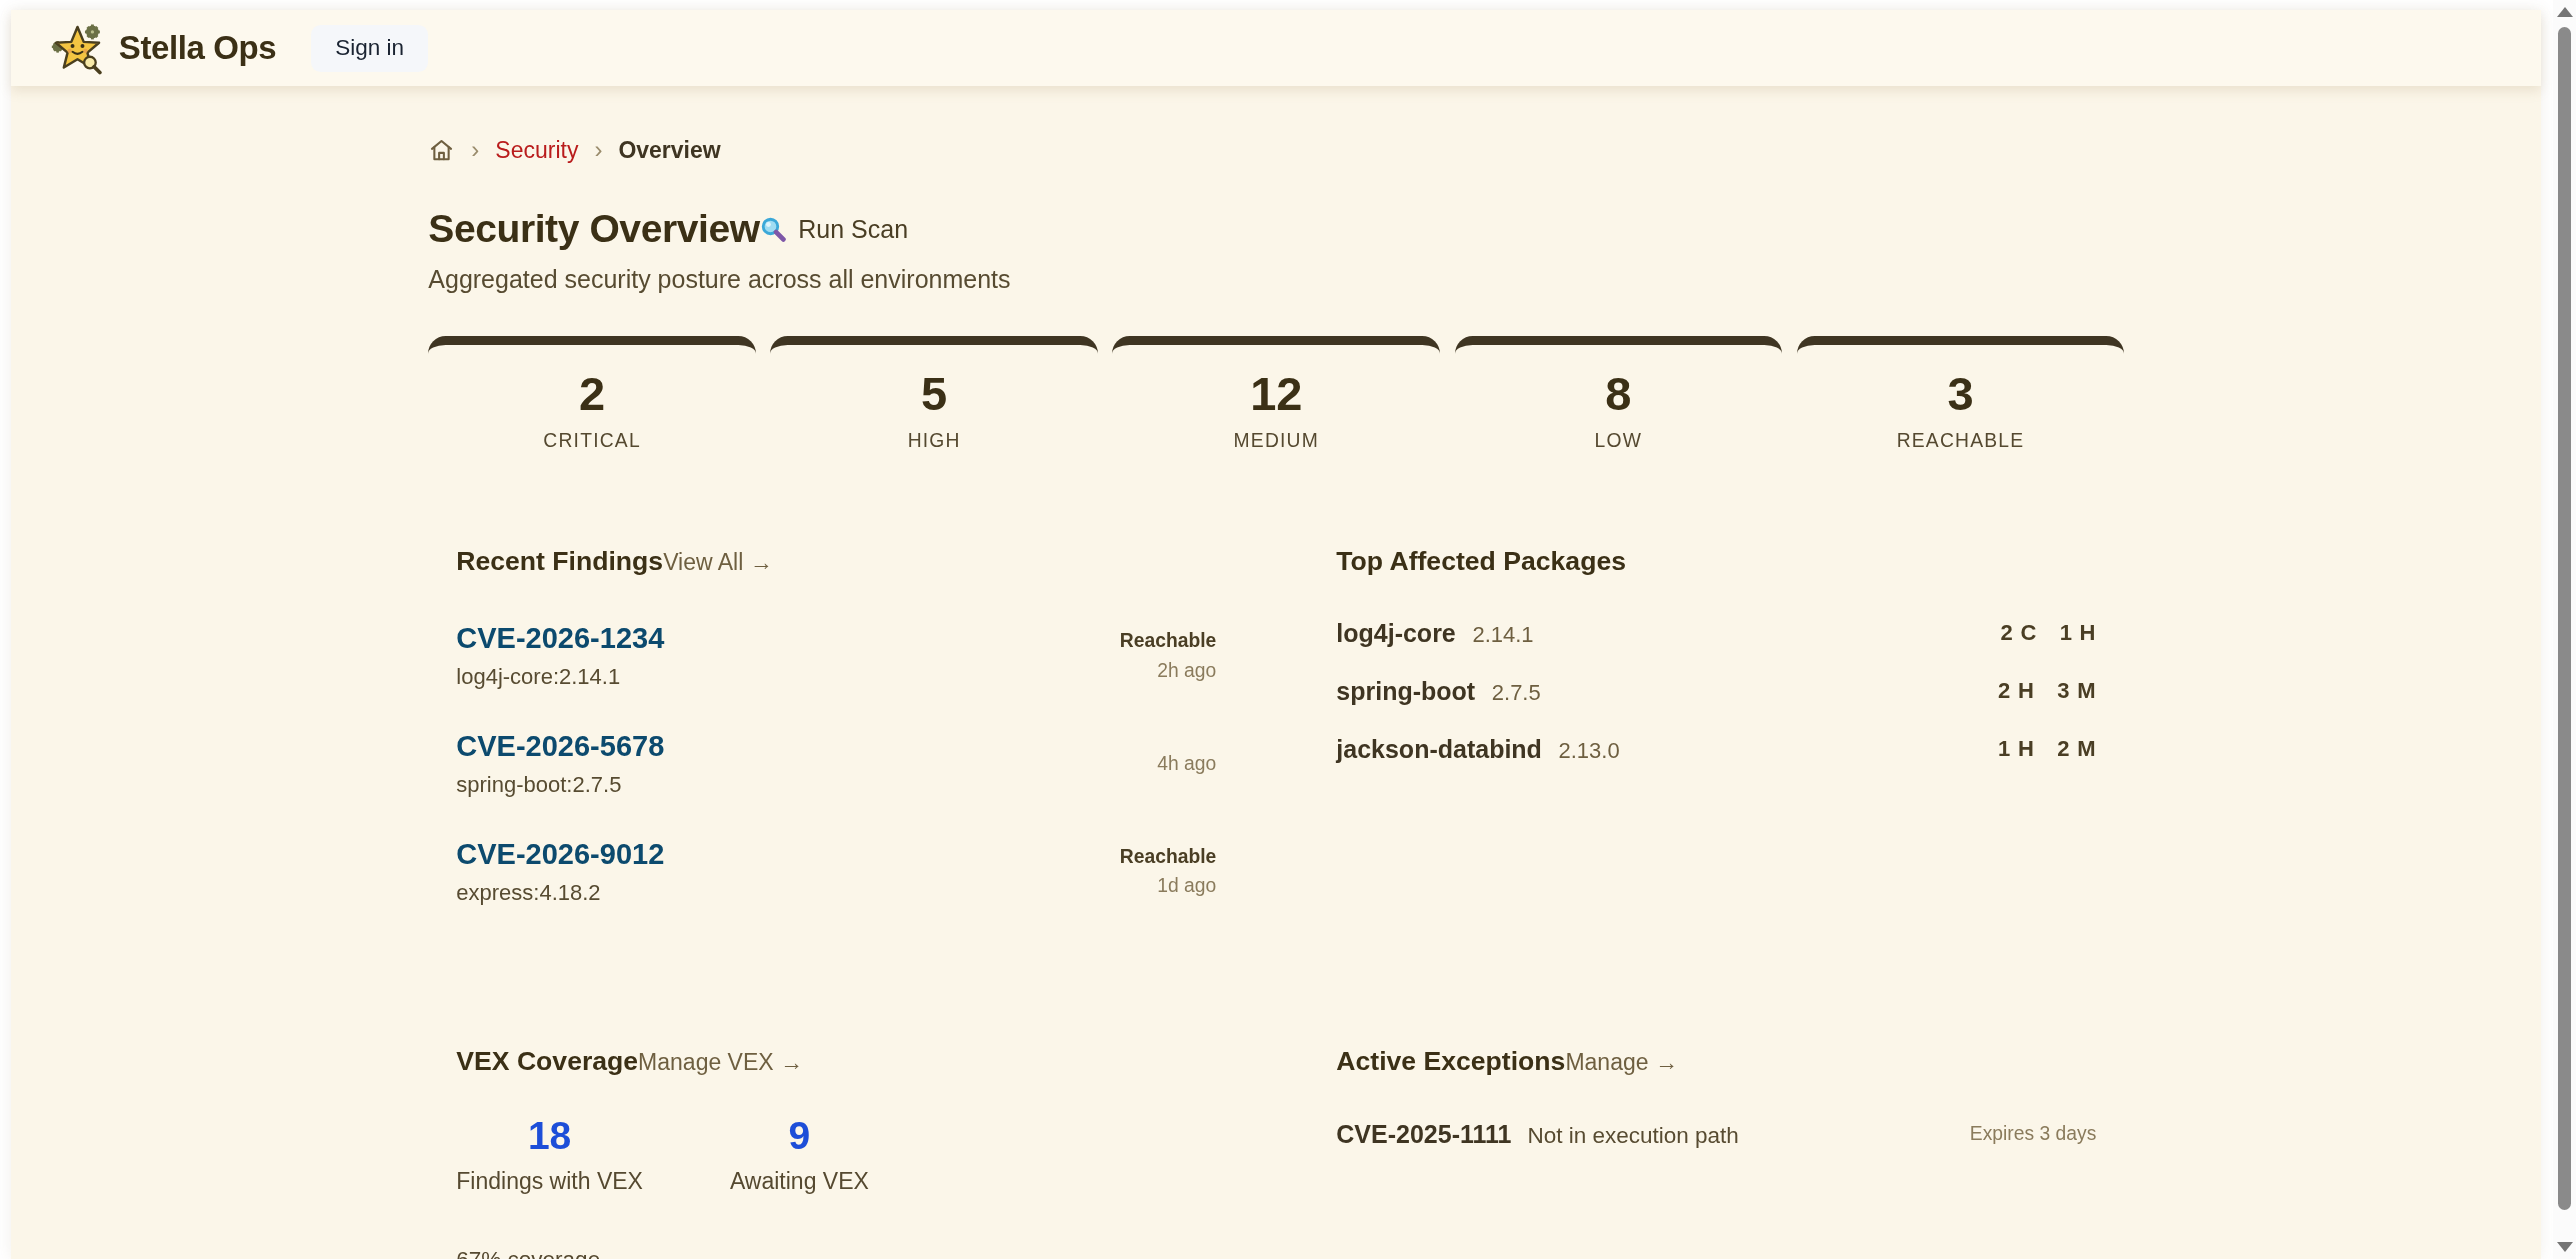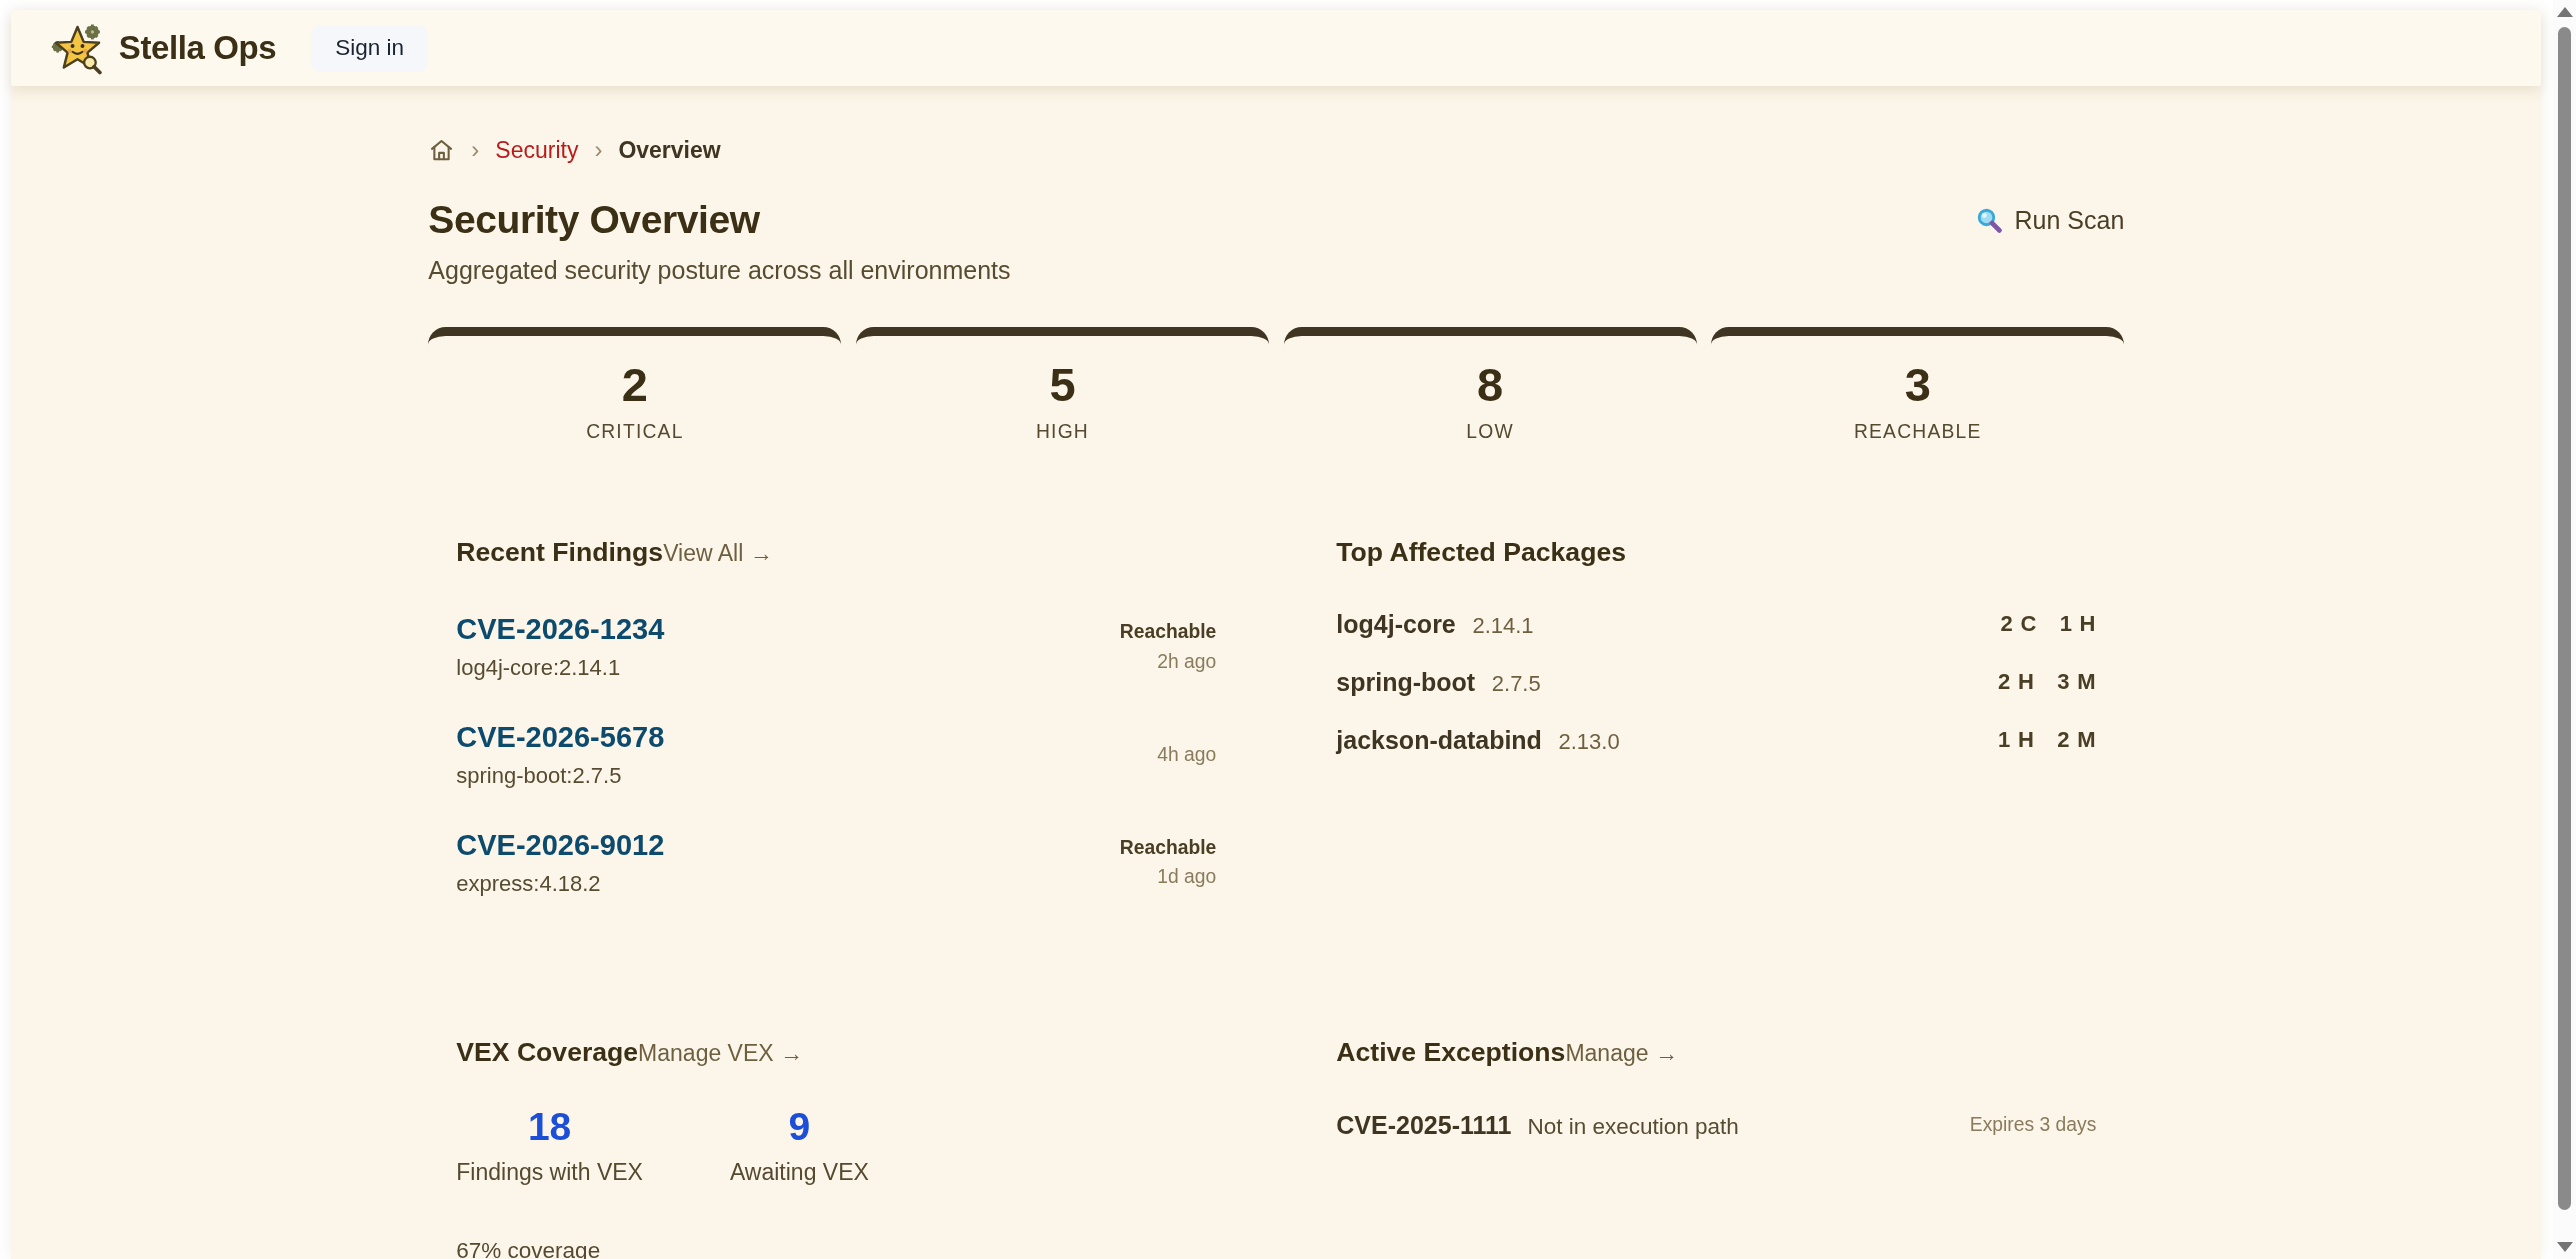--- a/index.html
+++ b/index.html
@@ -34,21 +34,21 @@
   .content { width: 1696px; margin: 0 auto; }
 
   
   .breadcrumb { margin-top: 50px; display: flex; align-items: center; gap: 16px; font-size: 23px; color: #6E5F40; }
   .crumb-sep { color: #9A8C6C; font-size: 24px; }
   .crumb-link { color: #b91c1c; cursor: pointer; }
   .crumb-current { color: #3F3522; font-weight: bold; }
   .home-icon { width: 27px; height: 27px; display: block; cursor: pointer; }
 
   
-  .title-row { margin-top: 34px; display: flex; align-items: center; justify-content: space-between; }
+  .title-row { margin-top: 43px; display: flex; align-items: center; }
   .page-title { font-size: 39px; font-weight: bold; color: #3B3016; letter-spacing: -0.4px; }
   .run-scan-btn {
     display: flex; align-items: center; gap: 12px;
     background: transparent; border: none; cursor: pointer;
     font-family: inherit; font-size: 25px; color: #4A3E24; font-weight: 500;
   }
   .scan-icon { width: 26.6px; height: 26.6px; }
   .page-subtitle { margin-top: 13.7px; font-size: 25px; color: #574B31; }
 
   
@@ -185,20 +185,24 @@
     <div class="stats-row">
       <div class="stat-card">
         <div class="stat-value">2</div>
         <div class="stat-label">CRITICAL</div>
       </div>
       <div class="stat-card">
         <div class="stat-value">5</div>
         <div class="stat-label">HIGH</div>
       </div>
       <div class="stat-card">
+        <div class="stat-value">12</div>
+        <div class="stat-label">MEDIUM</div>
+      </div>
+      <div class="stat-card">
         <div class="stat-value">8</div>
         <div class="stat-label">LOW</div>
       </div>
       <div class="stat-card">
         <div class="stat-value">3</div>
         <div class="stat-label">REACHABLE</div>
       </div>
     </div>
 
     <div class="panel-grid">

